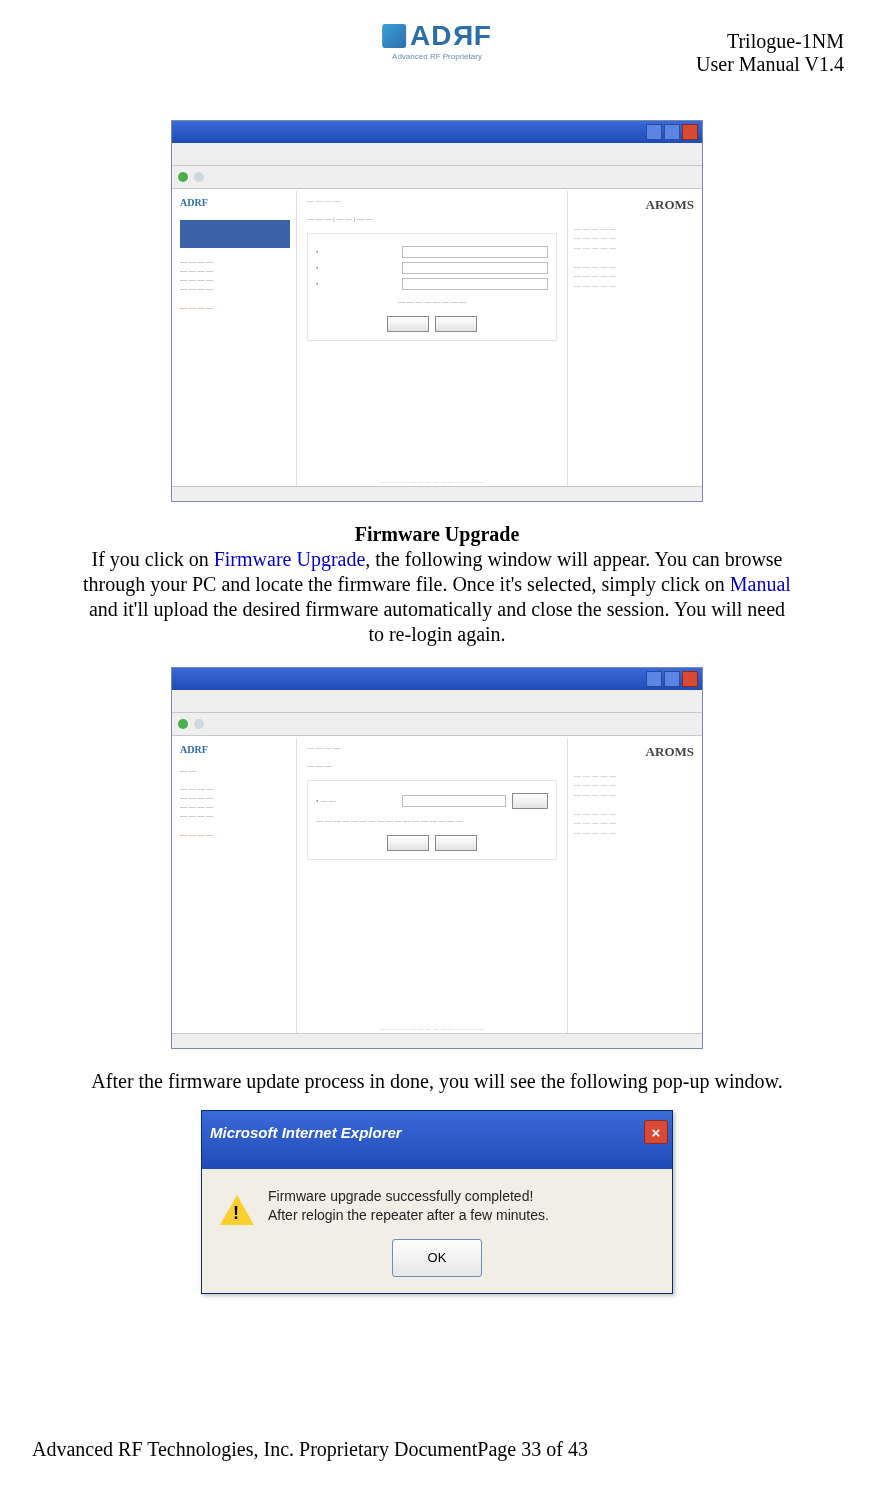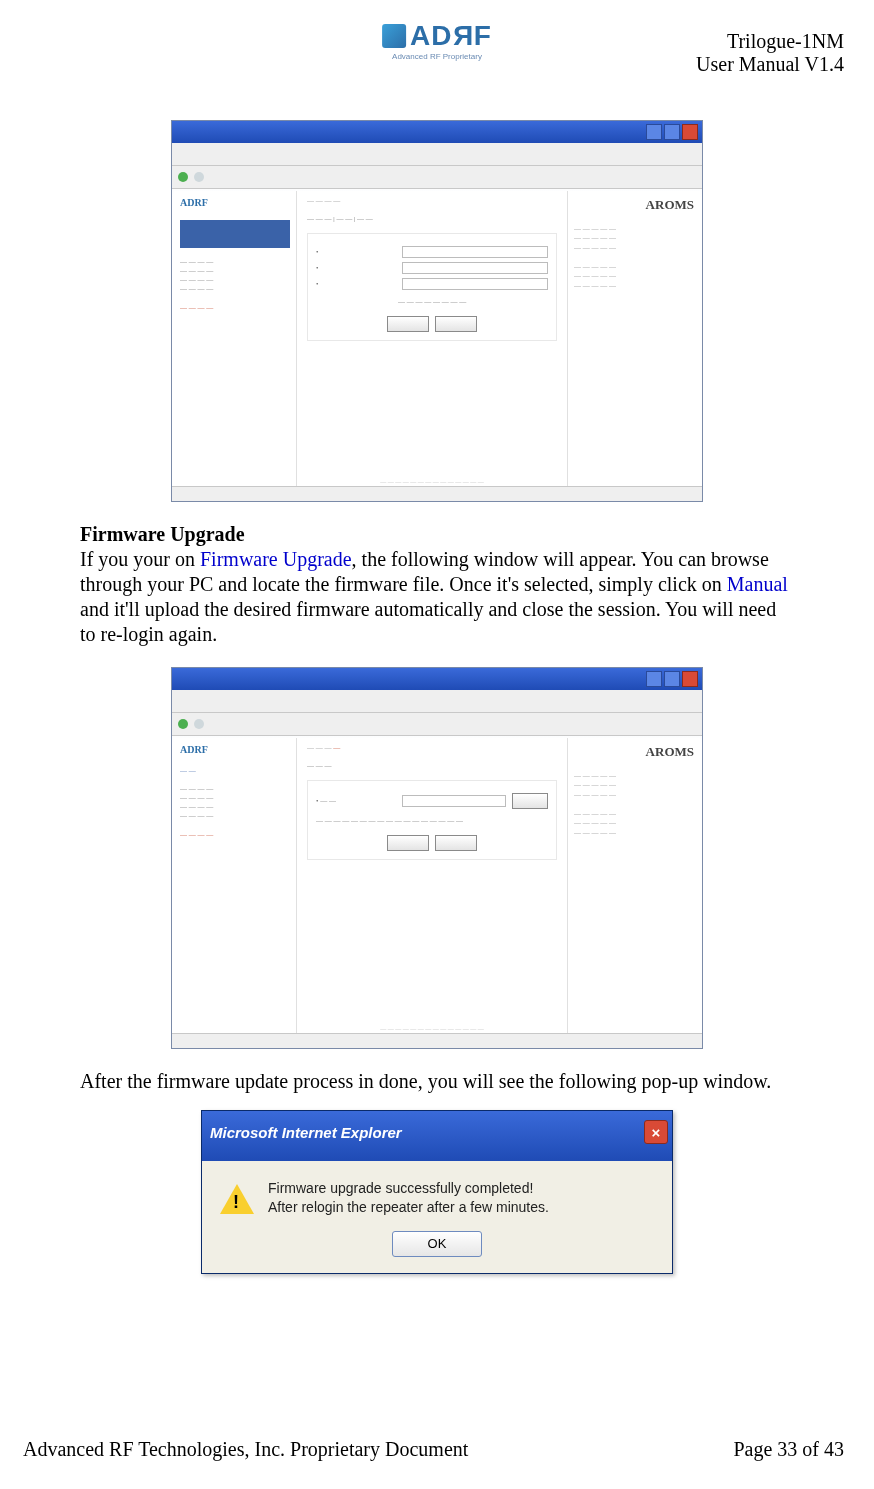--- a/index.html
+++ b/index.html
@@ -52,20 +52,21 @@
     right: 0;
     top: 10px;
     text-align: right;
     font-size: 20px;
   }
   
   .body-block {
     margin: 16px 50px;
     font-size: 20px;
     line-height: 1.25;
+    text-align: center;
   }
   .section-title {
     font-weight: bold;
   }
   .link-blue { color: #0000cc; }
   
   .shot {
     display: block;
     margin: 20px auto;
     border: 1px solid #7a8aa8;
@@ -117,57 +118,57 @@
     font-family: Tahoma, Arial, sans-serif;
   }
   .dlg-title {
     height: 42px;
     background: linear-gradient(#3a6ad9,#1f4bb5);
     color:#fff;
     font-weight:bold;
     font-size:15px;
     font-style: italic;
     display:flex;align-items:center;justify-content:space-between;
-    padding:0 4px 8px 8px;
+    padding:0 4px 16px 8px;
   }
   .dlg-close{
     width:22px;height:22px;background:#d94a36;border:1px solid #8a2a1e;
     display:flex;align-items:center;justify-content:center;color:#fff;font-weight:bold;
     font-style: normal;
     border-radius:3px;
   }
   .dlg-body{
     background:#f1efe5;
     padding:18px 18px 14px;
-    display:flex;gap:14px;align-items:center;
+    display:flex;gap:14px;align-items:flex-end;
     font-size:14px;color:#222;
   }
   .dlg-icon{
     width:0;height:0;
     border-left:17px solid transparent;
     border-right:17px solid transparent;
     border-bottom:30px solid #f9cf2e;
     position:relative;margin-top:2px;
   }
   .dlg-icon::after{
     content:"!";position:absolute;left:-4px;top:8px;color:#000;font-weight:bold;font-size:18px;
   }
   .dlg-lines{line-height:1.35;}
   .dlg-btnrow{background:#f1efe5;padding:0 0 16px;text-align:center;}
   .dlg-ok{
-    width:90px;height:26px;
+    width:90px;height:38px;
     border:1px solid #6e8bbf;
     background:linear-gradient(#ffffff,#e6e6e6);
     border-radius:3px;
     font-size:13px;
   }
   
   .page-footer{
-    position:absolute;bottom:28px;left:23px;right:30px;
-    display:flex;justify-content:space-between;
+    position:absolute;bottom:28px;left:32px;right:30px;
+    display:flex;
     font-size:20px;
   }
 </style>
 </head>
 <body>
 
 <div class="page">
 
   <div class="page-header">
     <div class="logo-block">
@@ -232,21 +233,21 @@
         <div class="aroms">AROMS</div>
         <div class="rtxt">— — — — —<br>— — — — —<br>— — — — —<br><br>— — — — —<br>— — — — —<br>— — — — —</div>
       </div>
       <div class="footer">— — — — — — — — — — — — — —</div>
     </div>
     <div class="shot-statusbar"></div>
   </div>
 
   <div class="body-block">
     <span class="section-title">Firmware Upgrade</span><br>
-    <span>If you your on </span><span class="link-blue">Firmware Upgrade</span><span>, the following window will appear.  You can browse through your PC and locate the firmware file.  Once it's selected, simply click on </span><span class="link-blue">Manual</span><span> and it'll upload the desired firmware automatically and close the session.  You will need to re-login again.</span>
+    <span>If you click on </span><span class="link-blue">Firmware Upgrade</span><span>, the following window will appear.  You can browse through your PC and locate the firmware file.  Once it's selected, simply click on </span><span class="link-blue">Manual</span><span> and it'll upload the desired firmware automatically and close the session.  You will need to re-login again.</span>
   </div>
 
   <div class="shot" style="width:530px;height:380px;">
     <div class="shot-xp-title">
       <span></span>
       <span class="dots">
         <span class="dot"></span>
         <span class="dot"></span>
         <span class="dot close"></span>
       </span>

